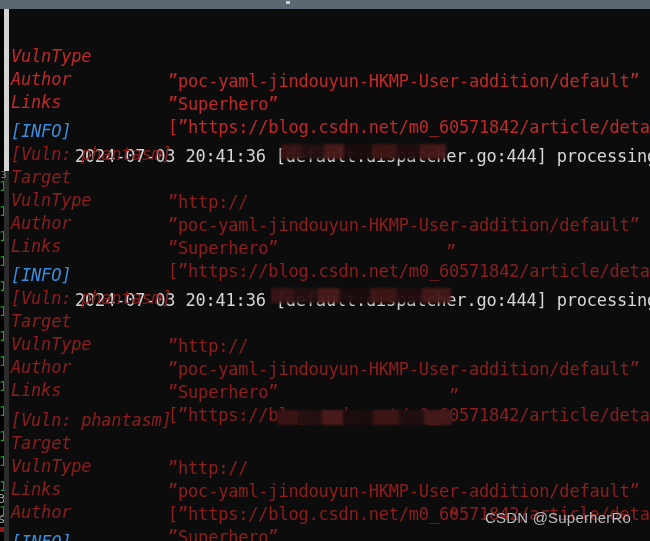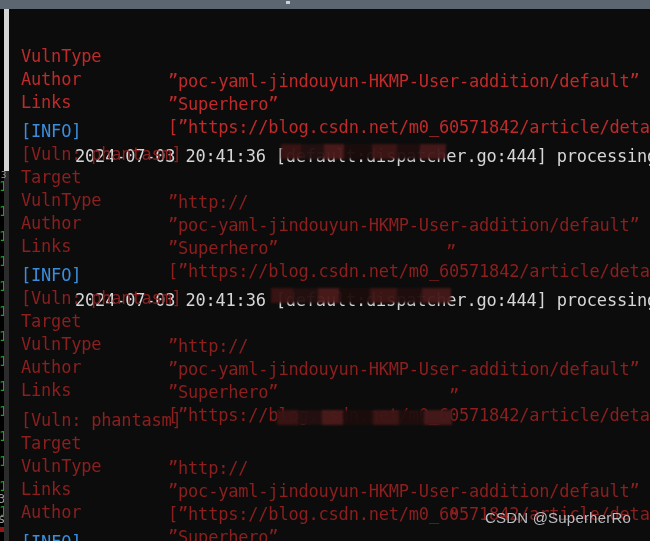--- a/index.html
+++ b/index.html
@@ -105,21 +105,21 @@
   .line {
     position: absolute;
     left: 0;
     height: 25px;
     line-height: 25px;
     white-space: pre;
     font-size: 17px;
     font-family: "DejaVu Sans Mono", "Liberation Mono", monospace;
     letter-spacing: -0.2px;
   }
-  .key   { position: absolute; left: 12px; }
+  .key   { position: absolute; left: 2px; font-style: italic; }
   .val   { position: absolute; left: 159px; }
 
   
   .c-red-bright { color: #c02a2a; }
   .c-red-dim    { color: #8d1f1f; }
   .c-info       { color: #3b8ede; text-align: right; }
   .c-white      { color: #d6d6d6; }
 
   
   .redact {

